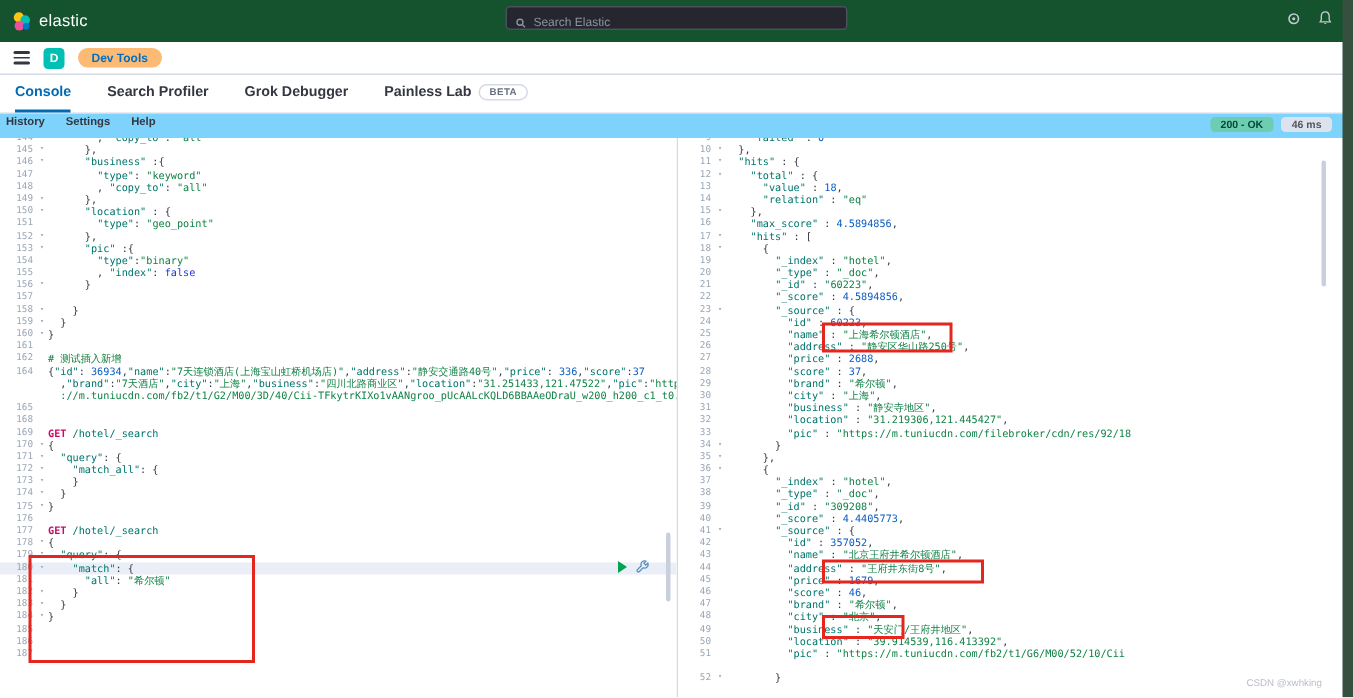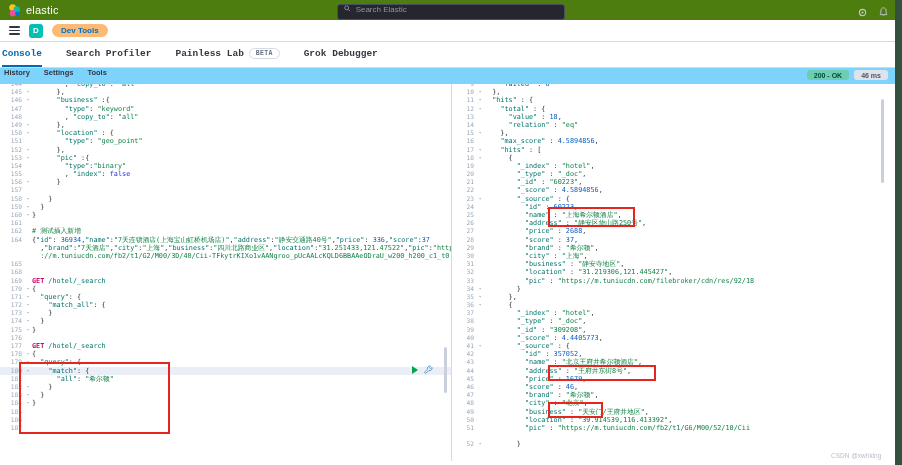--- a/index.html
+++ b/index.html
@@ -1,44 +1,44 @@
 <!DOCTYPE html>
 <html><head>
 <meta charset="utf-8">
 <style>
   * { box-sizing: border-box; margin: 0; padding: 0; }
   html,body { width:902px; height:465px; overflow:hidden; background:#fff;
               font-family:"Liberation Sans", sans-serif; }
   #app { position:relative; width:902px; height:465px; overflow:hidden; background:#fff; }
 
   
-  .hdr { position:relative; height:20px; background:#4d7c0f; display:flex; align-items:center; }
+  .hdr { position:relative; height:28px; background:#14532d; display:flex; align-items:center; }
   .logo { display:flex; align-items:center; gap:5px; margin-left:8px; }
   .logo-txt { color:#fff; font-size:11px; font-weight:500; letter-spacing:.2px; }
   .search { position:absolute; left:337px; top:4px; width:228px; height:16px;
             background:#25262e; border:1px solid #4a4f5d; border-radius:3px;
-            display:flex; align-items:flex-start; padding:0 6px; gap:5px; }
+            display:flex; align-items:flex-end; padding:0 6px; gap:5px; }
   .search input { background:transparent; border:none; outline:none; color:#d4d8e1;
                   font-size:8px; width:100%; font-family:"Liberation Sans",sans-serif; }
   .search input::placeholder { color:#8d93a0; }
   .hdr-icons { position:absolute; right:14px; top:0; height:24px; display:flex; align-items:center; gap:12px; }
 
   
   .crumbs { height:22px; background:#fff; border-bottom:1px solid #d3dae6;
             display:flex; align-items:center; gap:9px; padding-left:9px; }
   .burger { display:flex; flex-direction:column; gap:2px; cursor:pointer; }
   .burger i { display:block; width:11px; height:1.6px; background:#343741; border-radius:1px; }
   .space-badge { width:14px; height:14px; background:#00bfb3; border-radius:3px; color:#fff;
                  font-size:8px; font-weight:bold; display:flex; align-items:center; justify-content:center; }
   .crumb-pill { background:#fdba74; color:#0071c2; font-size:8px; font-weight:600;
                 padding:2px 9px; border-radius:9px; }
 
   
   .tabs { height:26px; background:#fff; border-bottom:1px solid #d3dae6;
-          display:flex; align-items:stretch; gap:24px; padding:0 2px;font-family:Liberation Mono, monospace; }
+          display:flex; align-items:stretch; gap:24px; padding:0 10px; }
   .tab { display:flex; align-items:center; gap:5px; font-size:9.5px; font-weight:bold;
          color:#343741; cursor:pointer; border-bottom:2px solid transparent; }
   .tab.active { color:#006bb4; border-bottom-color:#006bb4; }
   .beta { border:1px solid #d3dae6; color:#69707d; font-size:6.5px; font-weight:bold;
           padding:1px 6px; border-radius:8px; letter-spacing:.3px; }
 
   
   .ctool { position:relative; height:16px; background:#7dd3fc; display:flex; align-items:flex-start;
            gap:14px; padding-left:4px; }
   .ctool .item { font-size:7.5px; font-weight:600; color:#343741; cursor:pointer; }
@@ -130,33 +130,33 @@
   </div>
 
   <div class="tabs" id="tabs">
       <div class="tab active">
         <span>Console</span>
       </div>
       <div class="tab">
         <span>Search Profiler</span>
       </div>
       <div class="tab">
+        <span>Grok Debugger</span>
+      </div>
+      <div class="tab">
         <span>Painless Lab</span>
         <span class="beta">BETA</span>
-      </div>
-      <div class="tab">
-        <span>Grok Debugger</span>
       </div>
     </div>
 
   <div class="ctool">
     <span id="tool-items" style="display:flex;gap:14px;">
         <span class="item">History</span>
         <span class="item">Settings</span>
-        <span class="item">Tools</span>
+        <span class="item">Help</span>
       </span>
     <span class="badges">
       <span class="badge-ok">200 - OK</span>
       <span class="badge-ms">46 ms</span>
     </span>
   </div>
 
   <div class="main">
     <div class="pane pane-left">
       <div class="code-scroll" id="editor-pane">

